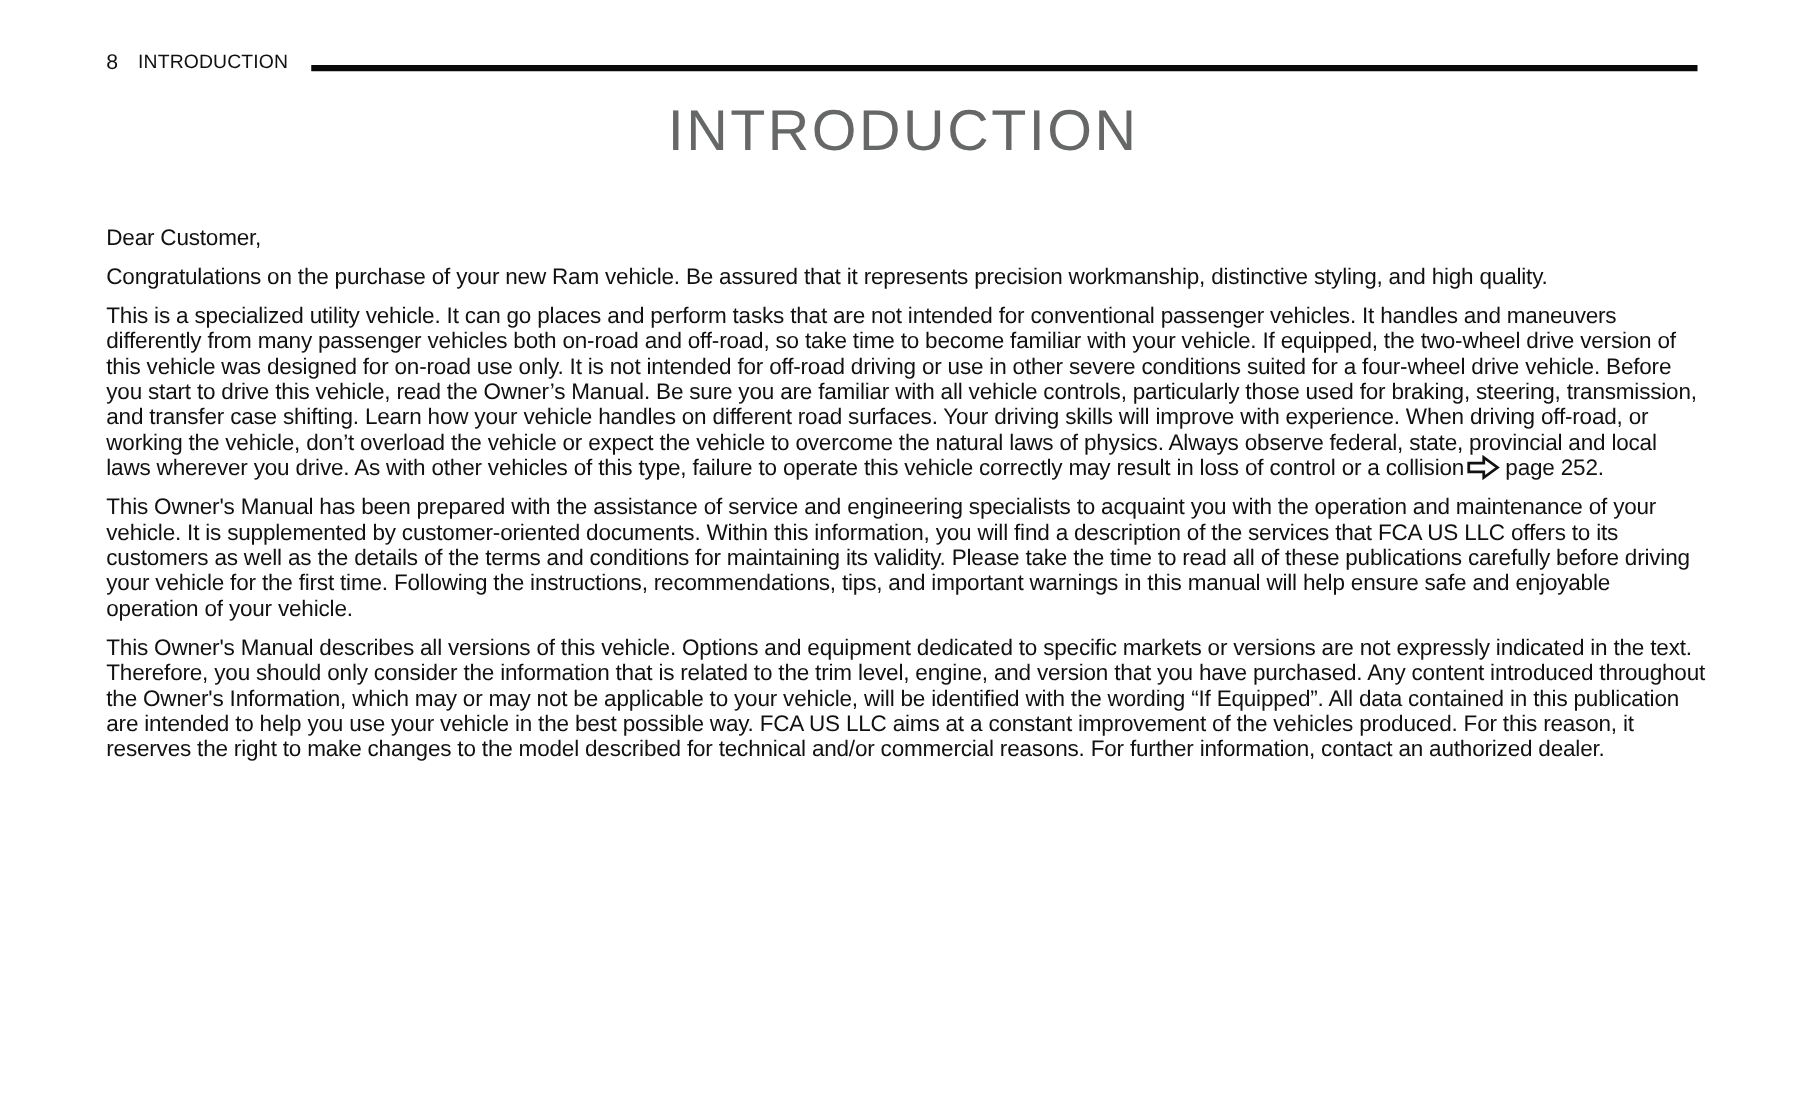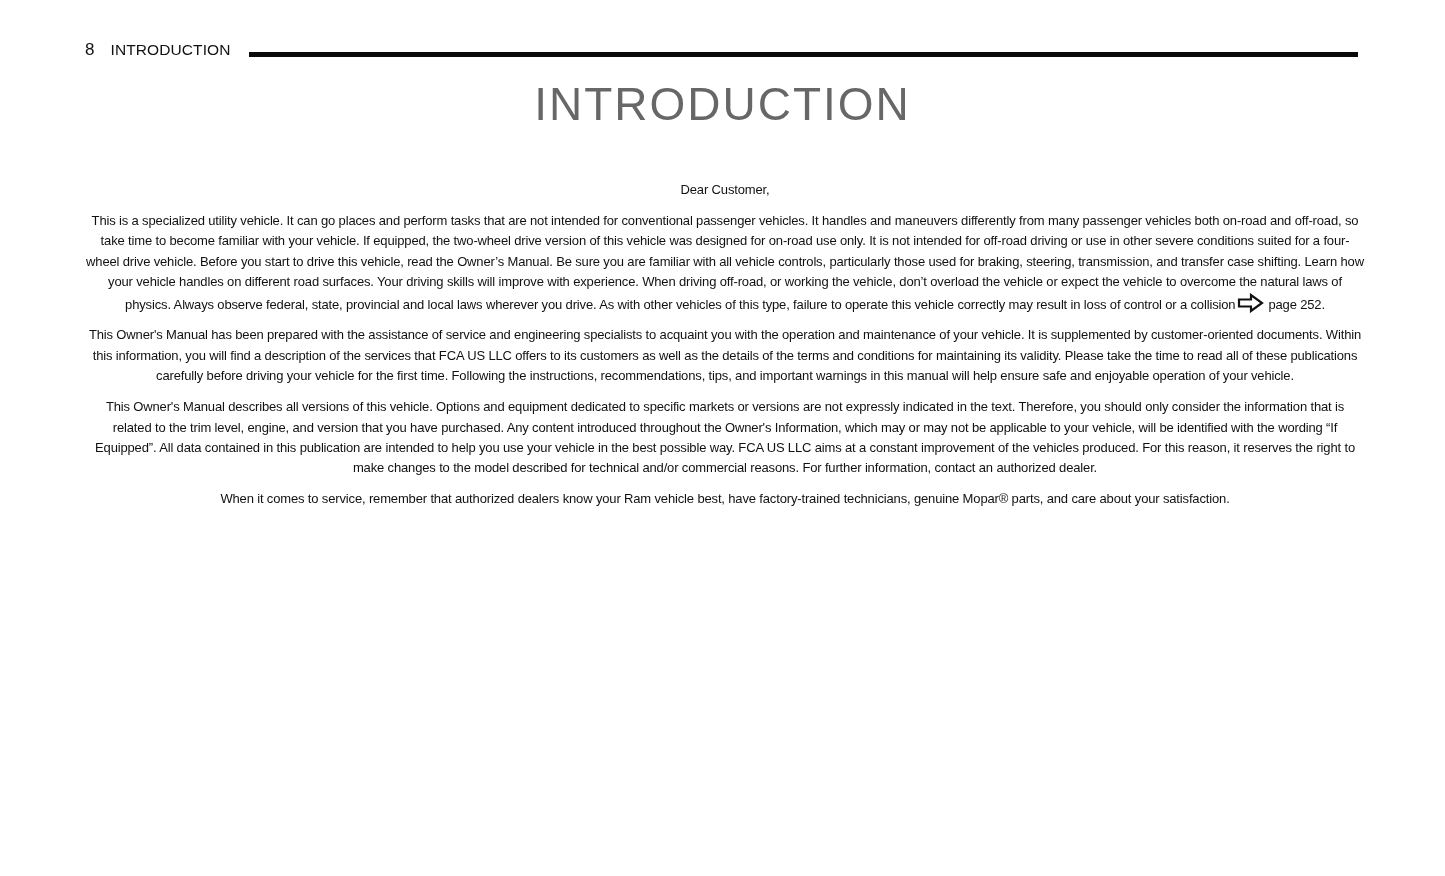--- a/index.html
+++ b/index.html
@@ -57,25 +57,24 @@
       line-height: 56px;
     }
     .content {
       position: absolute;
       left: 85px;
       top: 180px;
       width: 1280px;
     }
     .content p {
       margin: 0 0 10.5px 0;
-      font-size: 13px;
+      font-size: 18px;
       line-height: 20.4px;
       letter-spacing: -0.15px;
       word-spacing: 0px;
-      text-align: center;
     }
     .content p.greeting {
       margin-bottom: 10.5px;
     }
     .xref-arrow {
       display: inline-block;
       vertical-align: -4px;
       width: 28px;
       height: 20px;
       margin: 0 3px 0 2px;
@@ -88,23 +87,23 @@
   <span class="page-number">8</span>
   <span class="section-name">INTRODUCTION</span>
   <div class="header-rule"></div>
 </div>
 
 <h1 class="chapter-title">INTRODUCTION</h1>
 
 <div class="content">
   <p class="greeting">Dear Customer,</p>
 
+  <p>Congratulations on the purchase of your new Ram vehicle. Be assured that it represents precision workmanship, distinctive styling, and high quality.</p>
 
   <p><span>This is a specialized utility vehicle. It can go places and perform tasks that are not intended for conventional passenger vehicles. It handles and maneuvers differently from many passenger vehicles both on-road and off-road, so take time to become familiar with your vehicle. If equipped, the two-wheel drive version of this vehicle was designed for on-road use only. It is not intended for off-road driving or use in other severe conditions suited for a four-wheel drive vehicle. Before you start to drive this vehicle, read the Owner’s Manual. Be sure you are familiar with all vehicle controls, particularly those used for braking, steering, transmission, and transfer case shifting. Learn how your vehicle handles on different road surfaces. Your driving skills will improve with experience. When driving off-road, or working the vehicle, don’t overload the vehicle or expect the vehicle to overcome the natural laws of physics. Always observe federal, state, provincial and local laws wherever you drive. As with other vehicles of this type, failure to operate this vehicle correctly may result in loss of control or a collision</span><svg class="xref-arrow" viewBox="0 0 28 20" xmlns="http://www.w3.org/2000/svg">
         <path d="M2 6.5 H14 V2 L25 10 L14 18 V13.5 H2 Z" fill="none" stroke="#111" stroke-width="2.2" stroke-linejoin="miter"></path>
       </svg><a>page 252.</a></p>
 
   <p>This Owner's Manual has been prepared with the assistance of service and engineering specialists to acquaint you with the operation and maintenance of your vehicle. It is supplemented by customer-oriented documents. Within this information, you will find a description of the services that FCA US LLC offers to its customers as well as the details of the terms and conditions for maintaining its validity. Please take the time to read all of these publications carefully before driving your vehicle for the first time. Following the instructions, recommendations, tips, and important warnings in this manual will help ensure safe and enjoyable operation of your vehicle.</p>
 
   <p>This Owner's Manual describes all versions of this vehicle. Options and equipment dedicated to specific markets or versions are not expressly indicated in the text. Therefore, you should only consider the information that is related to the trim level, engine, and version that you have purchased. Any content introduced throughout the Owner's Information, which may or may not be applicable to your vehicle, will be identified with the wording “If Equipped”. All data contained in this publication are intended to help you use your vehicle in the best possible way. FCA US LLC aims at a constant improvement of the vehicles produced. For this reason, it reserves the right to make changes to the model described for technical and/or commercial reasons. For further information, contact an authorized dealer.</p>
 
-  <p>When it comes to service, remember that authorized dealers know your Ram vehicle best, have factory-trained technicians, genuine Mopar® parts, and care about your satisfaction.</p>
 </div>
 
 </body></html>

